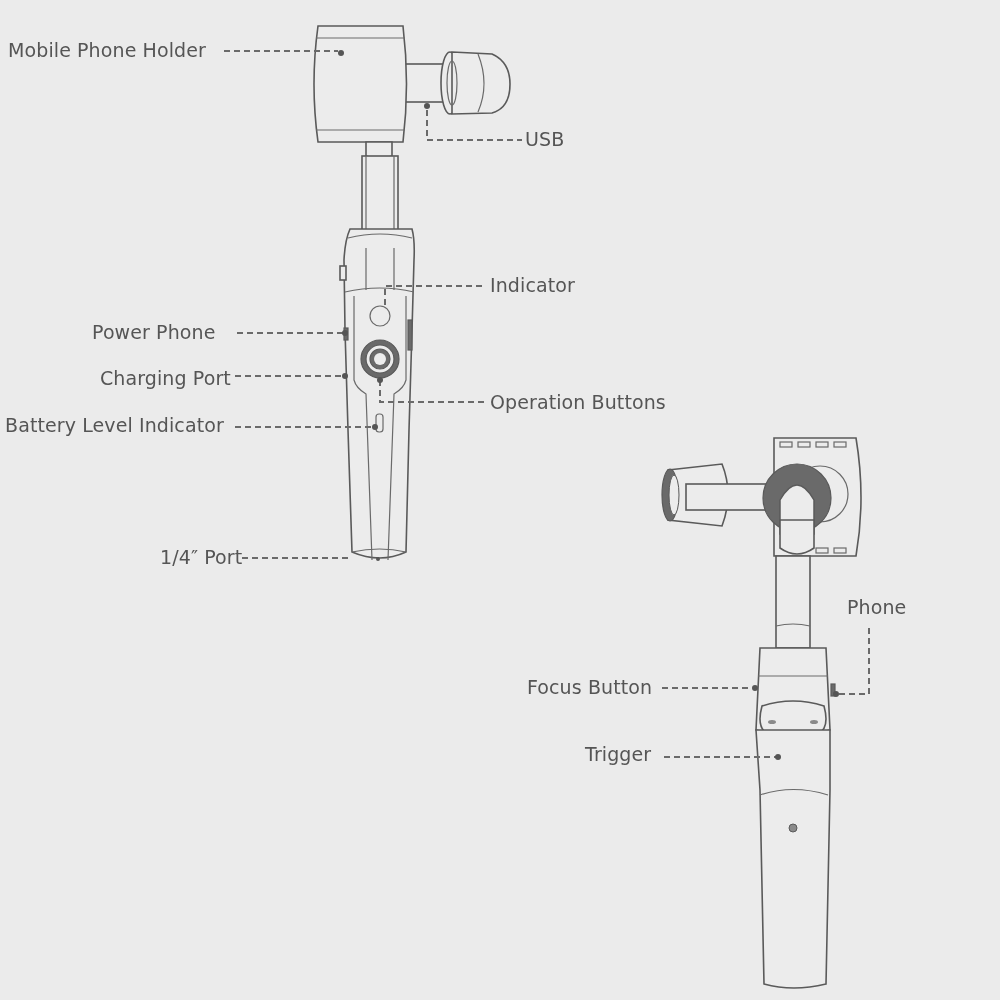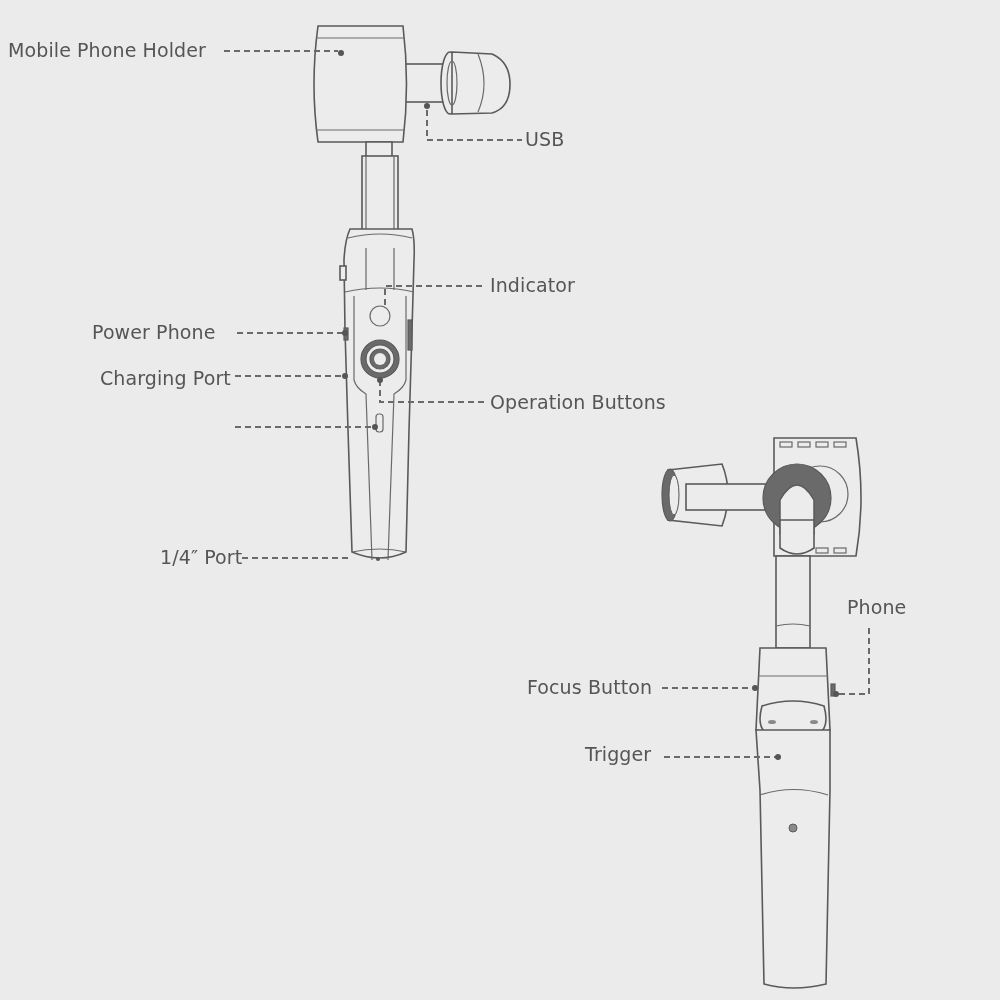--- a/index.html
+++ b/index.html
@@ -160,18 +160,19 @@
       </g>
     </g>
   </svg>
 
   <div class="label" style="left:8px; top:41px;">Mobile Phone Holder</div>
   <div class="label" style="left:525px; top:130px;">USB</div>
   <div class="label" style="left:490px; top:276px;">Indicator</div>
   <div class="label" style="left:92px; top:323px;">Power Phone</div>
   <div class="label" style="left:100px; top:369px;">Charging Port</div>
   <div class="label" style="left:490px; top:393px;">Operation Buttons</div>
+  <div class="label" style="left:5px; top:416px;">Battery Level Indicator</div>
   <div class="label" style="left:160px; top:548px;">1/4″ Port</div>
 
   <div class="label" style="left:847px; top:598px;">Phone</div>
   <div class="label" style="left:527px; top:678px;">Focus Button</div>
   <div class="label" style="left:585px; top:745px;">Trigger</div>
 </div>
 
 </body></html>

